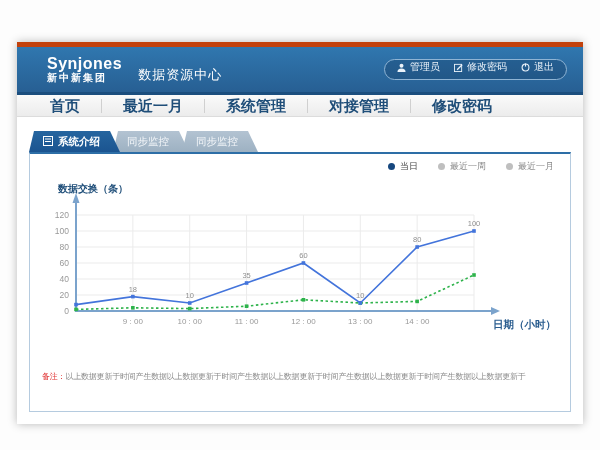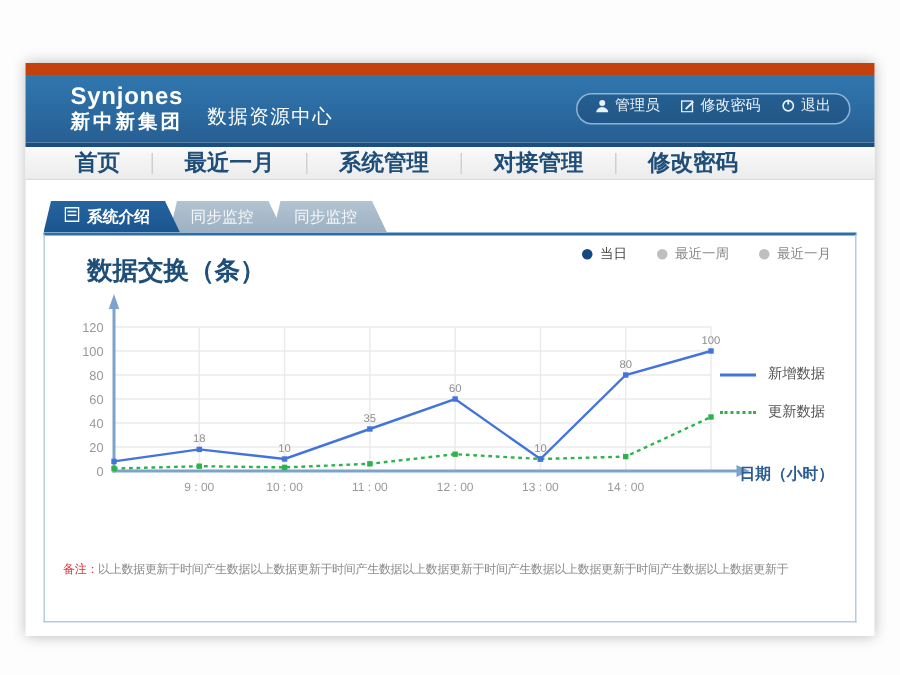--- a/index.html
+++ b/index.html
@@ -1,26 +1,26 @@
 <!DOCTYPE html>
 <html><head>
 <meta charset="utf-8">
 <style>
   * { margin:0; padding:0; box-sizing:border-box; }
   html,body { width:600px; height:450px; background:#fdfdfd; overflow:hidden;
     font-family:"Liberation Sans","DejaVu Sans",sans-serif; }
   .window { position:absolute; left:17px; top:42px; width:566px; height:382px;
-    background:#fff; box-shadow:0 0 9px rgba(0,0,0,.28); border-top:8px solid #c2410c; }
+    background:#fff; box-shadow:0 0 9px rgba(0,0,0,.28); border-top:5px solid #c2410c; }
 
   
   .header { position:relative; height:45px;
     background:linear-gradient(#3077af,#275f93); display:flex; align-items:center; }
   .logo { margin-left:30px; color:#fff; line-height:1.05; }
   .logo-title { font-size:16px; font-weight:bold; letter-spacing:.5px; display:block; }
-  .logo-sub { font-size:13px; font-weight:bold; letter-spacing:2px; display:block; }
+  .logo-sub { font-size:10px; font-weight:bold; letter-spacing:2px; display:block; }
   .app-title { color:#fff; font-size:13px; margin-left:16px; margin-top:10px; letter-spacing:1px; }
   .user-pill { position:absolute; right:16px; top:12px; height:21px; display:flex; align-items:flex-start;
     gap:14px; padding:0 12px; border:1px solid #8fb4d4; border-radius:11px;
     background:rgba(10,45,80,.25); }
   .user-item { display:flex; align-items:center; gap:4px; color:#eaf2f9; font-size:10px; cursor:pointer; }
   .user-item svg { display:block; }
 
   .header-line { height:3px; background:#1b4e7e; }
 
   
@@ -39,23 +39,23 @@
   .tab.inactive { background:linear-gradient(#b3c3d2,#9db1c2); color:#f4f7fa; }
 
   
   .panel { position:relative; margin:0 12px; height:260px; background:#fff;
     border:1px solid #b5cbdf; border-top:2px solid #2d6ea6; }
   .filters { position:absolute; top:6px; right:16px; display:flex; gap:20px; }
   .filter { display:flex; align-items:center; gap:5px; font-size:9px; color:#888; cursor:pointer; }
   .filter .dot { width:7px; height:7px; border-radius:50%; background:#bfbfbf; }
   .filter.selected { color:#444; }
   .filter.selected .dot { background:#16477e; }
-  .ylabel { position:absolute; top:12px; left:28px; font-size:17px; font-weight:bold; color:#1f4e79; }
+  .ylabel { position:absolute; top:28px; left:28px; font-size:10px; font-weight:bold; color:#1f4e79; }
   .chart-svg { position:absolute; left:14px; top:34px; }
-  .xlabel { position:absolute; top:152px; right:14px; font-size:10.5px; font-weight:bold; color:#2a5d8f; }
+  .xlabel { position:absolute; top:164px; right:14px; font-size:10.5px; font-weight:bold; color:#2a5d8f; }
   .legend { position:absolute; right:20px; top:86px; display:flex; flex-direction:column; gap:12px; }
   .legend-item { display:flex; align-items:center; gap:8px; font-size:9.5px; color:#555; cursor:pointer; }
   .swatch { width:24px; height:0; }
   .swatch.solid  { border-top:2px solid #4374db; }
   .swatch.dotted { border-top:2px dotted #2eb34b; }
   .note { position:absolute; top:205px; left:12px; font-size:8px; color:#8a8a8a;
     white-space:nowrap; letter-spacing:-.2px;margin-top:12px; }
   .note .red { color:#e03131; }
 </style>
 </head>
@@ -197,29 +197,19 @@
         <rect x="314.48571428571427" y="113.2" width="3.6" height="3.6" fill="#4374db"></rect>
         <text x="316.2857142857143" y="110" text-anchor="middle" fill="#8f8f8f" font-size="7.5" font-family="Liberation Sans, DejaVu Sans, sans-serif">10</text>
         <rect x="371.34285714285716" y="57.2" width="3.6" height="3.6" fill="#4374db"></rect>
         <text x="373.14285714285717" y="54" text-anchor="middle" fill="#8f8f8f" font-size="7.5" font-family="Liberation Sans, DejaVu Sans, sans-serif">80</text>
         <rect x="428.2" y="41.2" width="3.6" height="3.6" fill="#4374db"></rect>
         <text x="430" y="38" text-anchor="middle" fill="#8f8f8f" font-size="7.5" font-family="Liberation Sans, DejaVu Sans, sans-serif">100</text>
       </svg>
 
     <div class="xlabel">日期（小时）</div>
 
-    <div class="legend">
-      <span class="legend-item">
-        <span class="swatch solid"></span>
-        <span>新增数据</span>
-      </span>
-      <span class="legend-item">
-        <span class="swatch dotted"></span>
-        <span>更新数据</span>
-      </span>
-    </div>
 
     <div class="note">
       <span class="red">备注：</span><span>以上数据更新于时间产生数据以上数据更新于时间产生数据以上数据更新于时间产生数据以上数据更新于时间产生数据以上数据更新于</span>
     </div>
   </div>
 
 </div>
 
 </body></html>

